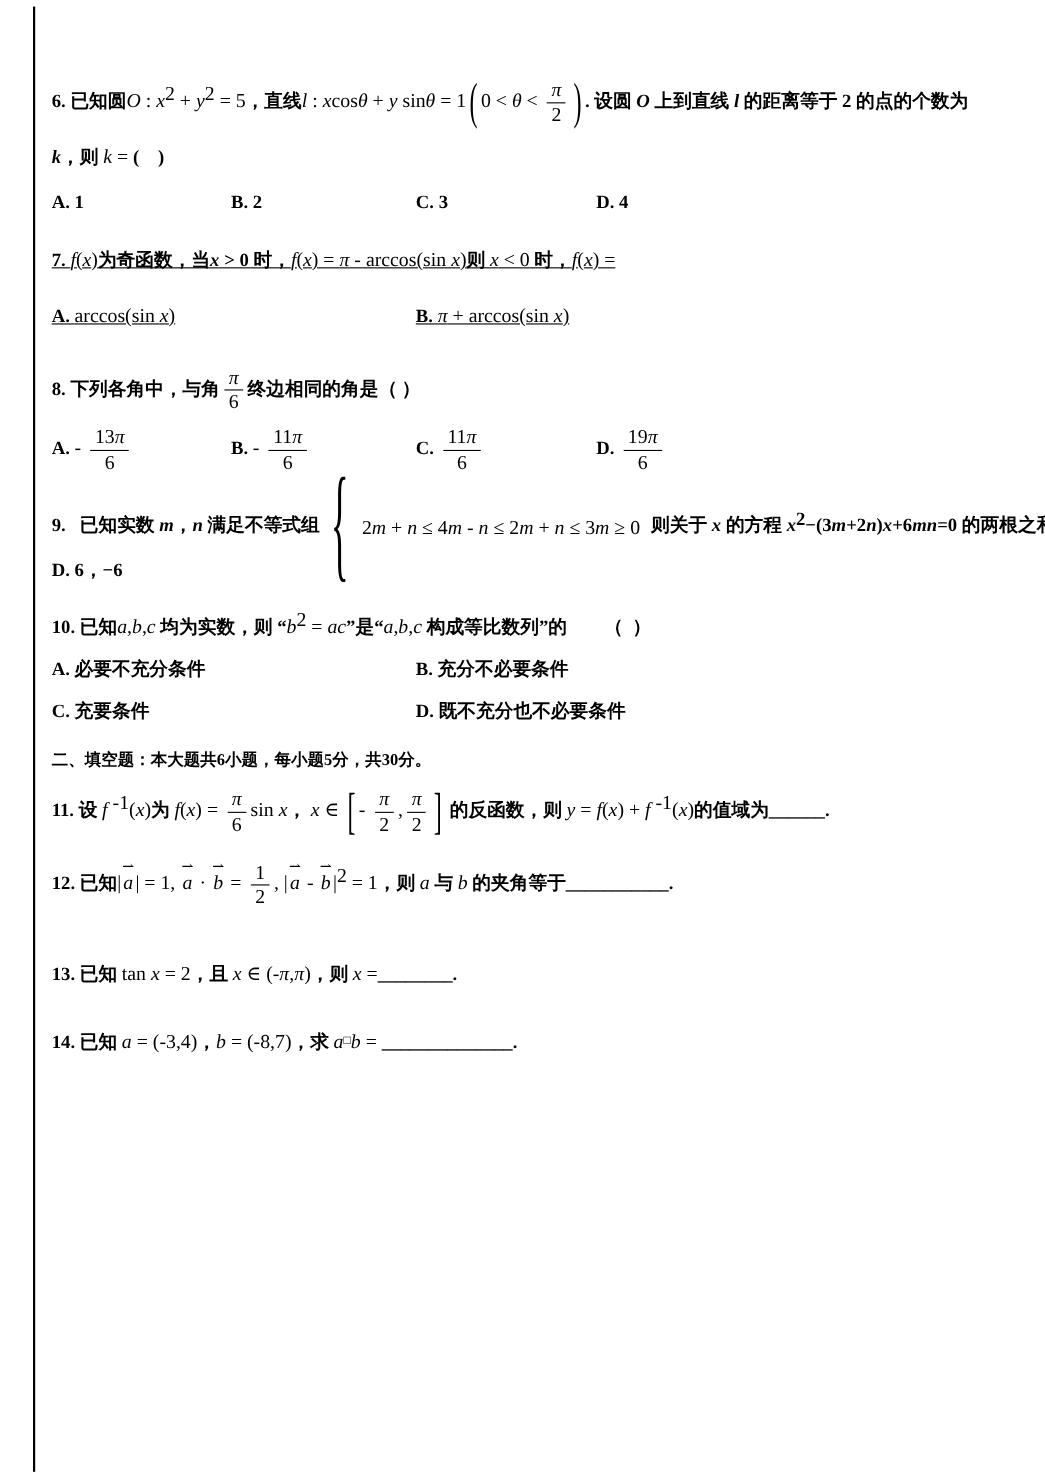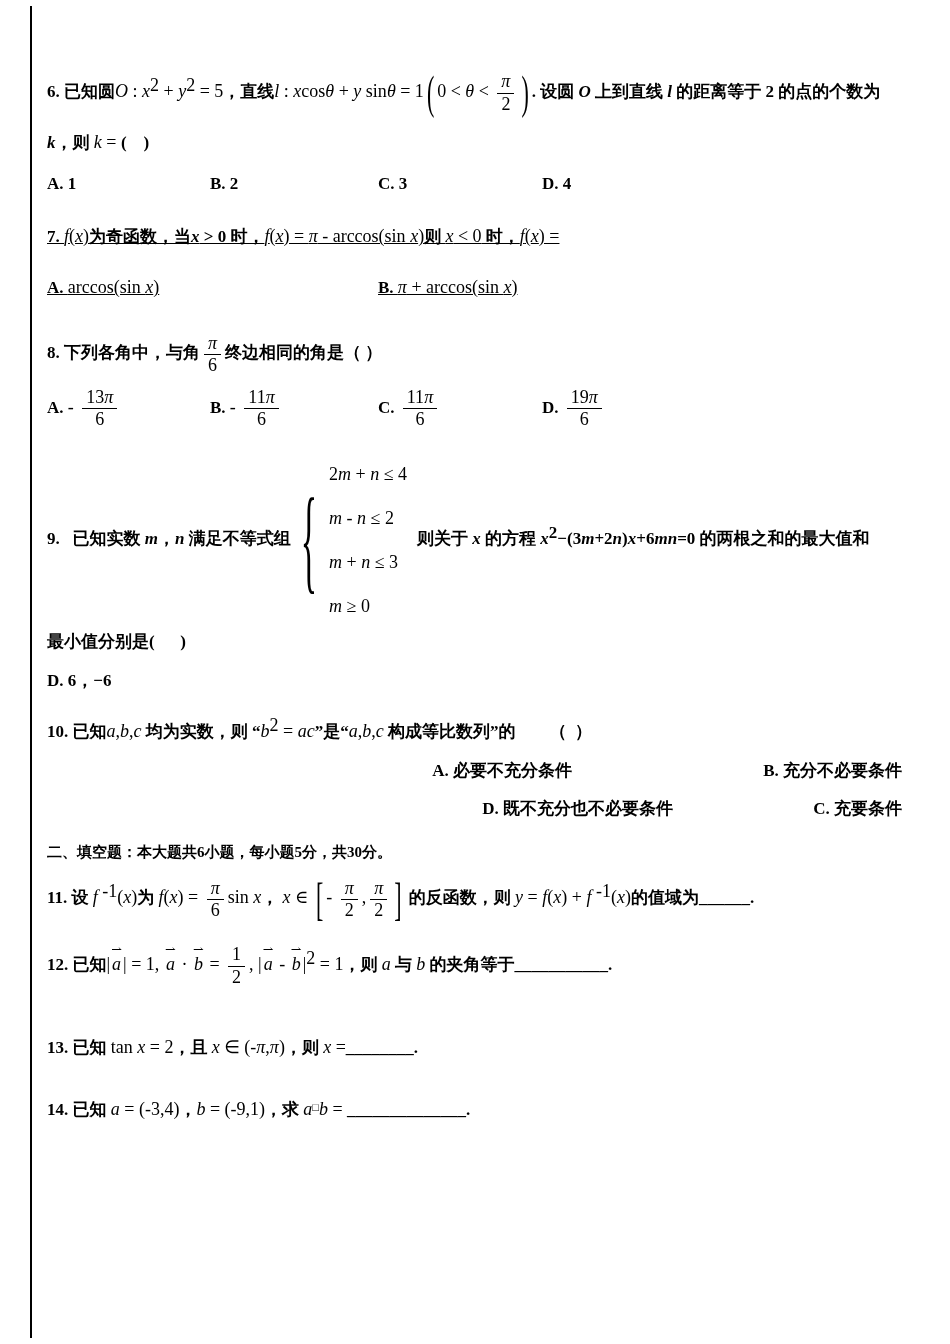--- a/index.html
+++ b/index.html
@@ -29,21 +29,21 @@
   .tallish { line-height:2.7; }
 
   .frac { display:inline-block; vertical-align:middle; text-align:center; line-height:1.2; margin:0 4px; font-size:17px; }
   .frac .num { display:block; border-bottom:1.5px solid #000; padding:0 4px; }
   .frac .den { display:block; }
 
   .bigp { display:inline-block; vertical-align:middle; transform:scaleY(2.1); font-size:22px; font-weight:400; margin:0 3px; line-height:1; }
 
   .cases { display:inline-flex; align-items:center; vertical-align:middle; margin:0 10px; }
   .cases .brace { font-size:34px; font-weight:400; display:inline-block; transform:scaleY(3.4); transform-origin:center; margin-right:12px; line-height:1; }
-  .cases .cvec { display:inline-flex; flex-direction:column; row-gap:16px; }
+  .cases .cvec { display:inline-flex; flex-direction:row; row-gap:1px; }
   .cases .crow { line-height:1.55; }
 
   .vec { position:relative; display:inline-block; padding:0 2px; }
   .vec .vec-arrow { position:absolute; left:50%; top:-0.60em; transform:translateX(-50%); font-size:13px; font-style:normal; }
 
   .sqr { font-size:11px; vertical-align:4px; }
 
   .opts { display:flex; align-items:center; margin-top:8px; }
   .opt  { line-height:1.9; }
   .cols4 .opt:nth-child(1) { width:163px; }
@@ -54,25 +54,25 @@
   #q6  { margin-top:0; }
   #q6 .stem + .stem { margin-top:4px; }
   #q7  { margin-top:18px;text-decoration:underline; }
   #q7 .opts { margin-top:16px; line-height:2.2; }
   #q8  { margin-top:26px; }
   #q8 .opts { margin-top:10px; }
   #q9  { margin-top:30px; }
   #q9 .stem + .stem { margin-top:4px; }
   #q9 .opts { margin-top:6px; }
   #q10 { margin-top:16px; }
-  #q10 .opts { margin-top:6px;justify-content:flex-end; }
+  #q10 .opts { margin-top:6px; }
   .section-head { margin-top:12px; font-weight:700; font-size:15px; line-height:2.0; }
   #q11 { margin-top:6px; }
   #q12 { margin-top:18px; }
-  #q13 { margin-top:40px;font-family:Liberation Serif, serif; }
+  #q13 { margin-top:40px; }
   #q14 { margin-top:26px; }
 </style>
 </head>
 <body>
 
 <div class="page">
   <div class="edge"></div>
 
   <section class="q" id="q6">
     <p class="stem nowrap tall"><span class="cn">6. 已知圆</span><span class="mi">O</span><span class="mr"> : </span><span class="mi">x</span><sup class="msup"><span class="mr">2</span></sup><span class="mr"> + </span><span class="mi">y</span><sup class="msup"><span class="mr">2</span></sup><span class="mr"> = 5</span><span class="cn">，直线</span><span class="mi">l</span><span class="mr"> : </span><span class="mi">x</span><span class="mr">cos</span><span class="mi">θ</span><span class="mr"> + </span><span class="mi">y</span><span class="mr"> sin</span><span class="mi">θ</span><span class="mr"> = 1</span><span class="bigp">(</span><span class="mr">0 &lt; </span><span class="mi">θ</span><span class="mr"> &lt; </span><span class="frac"><span class="num"><span class="mi">π</span></span><span class="den"><span class="mr">2</span></span></span><span class="bigp">)</span><span class="cn">. 设圆 </span><span class="mbi">O</span><span class="cn"> 上到直线 </span><span class="mbi">l</span><span class="cn"> 的距离等于 2 的点的个数为</span></p>
@@ -98,48 +98,47 @@
     <div class="opts cols4">
       <span class="opt"><span class="cn">A.  </span><span class="mr">- </span><span class="frac"><span class="num"><span class="mr">13</span><span class="mi">π</span></span><span class="den"><span class="mr">6</span></span></span></span>
       <span class="opt"><span class="cn">B.  </span><span class="mr">- </span><span class="frac"><span class="num"><span class="mr">11</span><span class="mi">π</span></span><span class="den"><span class="mr">6</span></span></span></span>
       <span class="opt"><span class="cn">C.  </span><span class="frac"><span class="num"><span class="mr">11</span><span class="mi">π</span></span><span class="den"><span class="mr">6</span></span></span></span>
       <span class="opt"><span class="cn">D.  </span><span class="frac"><span class="num"><span class="mr">19</span><span class="mi">π</span></span><span class="den"><span class="mr">6</span></span></span></span>
     </div>
   </section>
 
   <section class="q" id="q9">
     <p class="stem nowrap"><span class="cn">9.   已知实数 </span><span class="mbi">m</span><span class="cn">，</span><span class="mbi">n</span><span class="cn"> 满足不等式组</span><span class="cases"><span class="brace">{</span><span class="cvec"><span class="crow"><span class="mr">2</span><span class="mi">m</span><span class="mr"> + </span><span class="mi">n</span><span class="mr"> ≤ 4</span></span><span class="crow"><span class="mi">m</span><span class="mr"> - </span><span class="mi">n</span><span class="mr"> ≤ 2</span></span><span class="crow"><span class="mi">m</span><span class="mr"> + </span><span class="mi">n</span><span class="mr"> ≤ 3</span></span><span class="crow"><span class="mi">m</span><span class="mr"> ≥ 0</span></span></span></span><span class="cn">则关于 </span><span class="mbi">x</span><span class="cn"> 的方程 </span><span class="mbi">x</span><sup class="msup"><span class="cn">2</span></sup><span class="cn">−(3</span><span class="mbi">m</span><span class="cn">+2</span><span class="mbi">n</span><span class="cn">)</span><span class="mbi">x</span><span class="cn">+6</span><span class="mbi">mn</span><span class="cn">=0 的两根之和的最大值和</span></p>
-    <p class="stem"><span class="cn">最小值分别是(      )</span></p>
     <div class="opts cols2">
       <span class="opt"><span class="cn">D. 6，−6</span></span>
     </div>
   </section>
 
   <section class="q" id="q10">
     <p class="stem"><span class="cn">10. 已知</span><span class="mi">a</span><span class="mr">,</span><span class="mi">b</span><span class="mr">,</span><span class="mi">c</span><span class="cn"> 均为实数，则 “</span><span class="mi">b</span><sup class="msup"><span class="mr">2</span></sup><span class="mr"> = </span><span class="mi">ac</span><span class="cn">”是“</span><span class="mi">a</span><span class="mr">,</span><span class="mi">b</span><span class="mr">,</span><span class="mi">c</span><span class="cn"> 构成等比数列”的        （  ）</span></p>
     <div class="opts cols2">
       <span class="opt"><span class="cn">A. 必要不充分条件</span></span>
       <span class="opt"><span class="cn">B. 充分不必要条件</span></span>
     </div>
     <div class="opts cols2">
+      <span class="opt"><span class="cn">C. 充要条件</span></span>
       <span class="opt"><span class="cn">D. 既不充分也不必要条件</span></span>
-      <span class="opt"><span class="cn">C. 充要条件</span></span>
     </div>
   </section>
 
   <p class="section-head">二、填空题：本大题共6小题，每小题5分，共30分。</p>
 
   <section class="q" id="q11">
     <p class="stem nowrap tallish"><span class="cn">11. 设 </span><span class="mi">f</span><sup class="msup"><span class="mr"> -1</span></sup><span class="mr">(</span><span class="mi">x</span><span class="mr">)</span><span class="cn">为 </span><span class="mi">f</span><span class="mr">(</span><span class="mi">x</span><span class="mr">) = </span><span class="frac"><span class="num"><span class="mi">π</span></span><span class="den"><span class="mr">6</span></span></span><span class="mr">sin </span><span class="mi">x</span><span class="cn">， </span><span class="mi">x</span><span class="mr"> ∈ </span><span class="bigp">[</span><span class="mr">- </span><span class="frac"><span class="num"><span class="mi">π</span></span><span class="den"><span class="mr">2</span></span></span><span class="mr">,</span><span class="frac"><span class="num"><span class="mi">π</span></span><span class="den"><span class="mr">2</span></span></span><span class="bigp">]</span><span class="cn"> 的反函数，则 </span><span class="mi">y</span><span class="mr"> = </span><span class="mi">f</span><span class="mr">(</span><span class="mi">x</span><span class="mr">) + </span><span class="mi">f</span><sup class="msup"><span class="mr"> -1</span></sup><span class="mr">(</span><span class="mi">x</span><span class="mr">)</span><span class="cn">的值域为______.</span></p>
   </section>
 
   <section class="q" id="q12">
     <p class="stem nowrap tallish"><span class="cn">12. 已知</span><span class="mr">|</span><span class="vec"><span class="vec-arrow">⇀</span><span class="mi">a</span></span><span class="mr">| = 1, </span><span class="vec"><span class="vec-arrow">⇀</span><span class="mi">a</span></span><span class="mr"> · </span><span class="vec"><span class="vec-arrow">⇀</span><span class="mi">b</span></span><span class="mr"> = </span><span class="frac"><span class="num"><span class="mr">1</span></span><span class="den"><span class="mr">2</span></span></span><span class="mr">, |</span><span class="vec"><span class="vec-arrow">⇀</span><span class="mi">a</span></span><span class="mr"> - </span><span class="vec"><span class="vec-arrow">⇀</span><span class="mi">b</span></span><span class="mr">|</span><sup class="msup"><span class="mr">2</span></sup><span class="mr"> = 1</span><span class="cn">，则 </span><span class="mi">a</span><span class="cn"> 与 </span><span class="mi">b</span><span class="cn"> 的夹角等于___________.</span></p>
   </section>
 
   <section class="q" id="q13">
     <p class="stem nowrap"><span class="cn">13. 已知 </span><span class="mr">tan </span><span class="mi">x</span><span class="mr"> = 2</span><span class="cn">，且 </span><span class="mi">x</span><span class="mr"> ∈ (-</span><span class="mi">π</span><span class="mr">,</span><span class="mi">π</span><span class="mr">)</span><span class="cn">，则 </span><span class="mi">x</span><span class="mr"> =</span><span class="cn">________.</span></p>
   </section>
 
   <section class="q" id="q14">
-    <p class="stem nowrap"><span class="cn">14. 已知 </span><span class="mi">a</span><span class="mr"> = (-3,4)</span><span class="cn">，</span><span class="mi">b</span><span class="mr"> = (-9,1)</span><span class="cn">，求 </span><span class="mi">a</span><span class="sqr">□</span><span class="mi">b</span><span class="mr"> = </span><span class="cn">______________.</span></p>
+    <p class="stem nowrap"><span class="cn">14. 已知 </span><span class="mi">a</span><span class="mr"> = (-3,4)</span><span class="cn">，</span><span class="mi">b</span><span class="mr"> = (-8,7)</span><span class="cn">，求 </span><span class="mi">a</span><span class="sqr">□</span><span class="mi">b</span><span class="mr"> = </span><span class="cn">______________.</span></p>
   </section>
 </div>
 
 </body></html>

